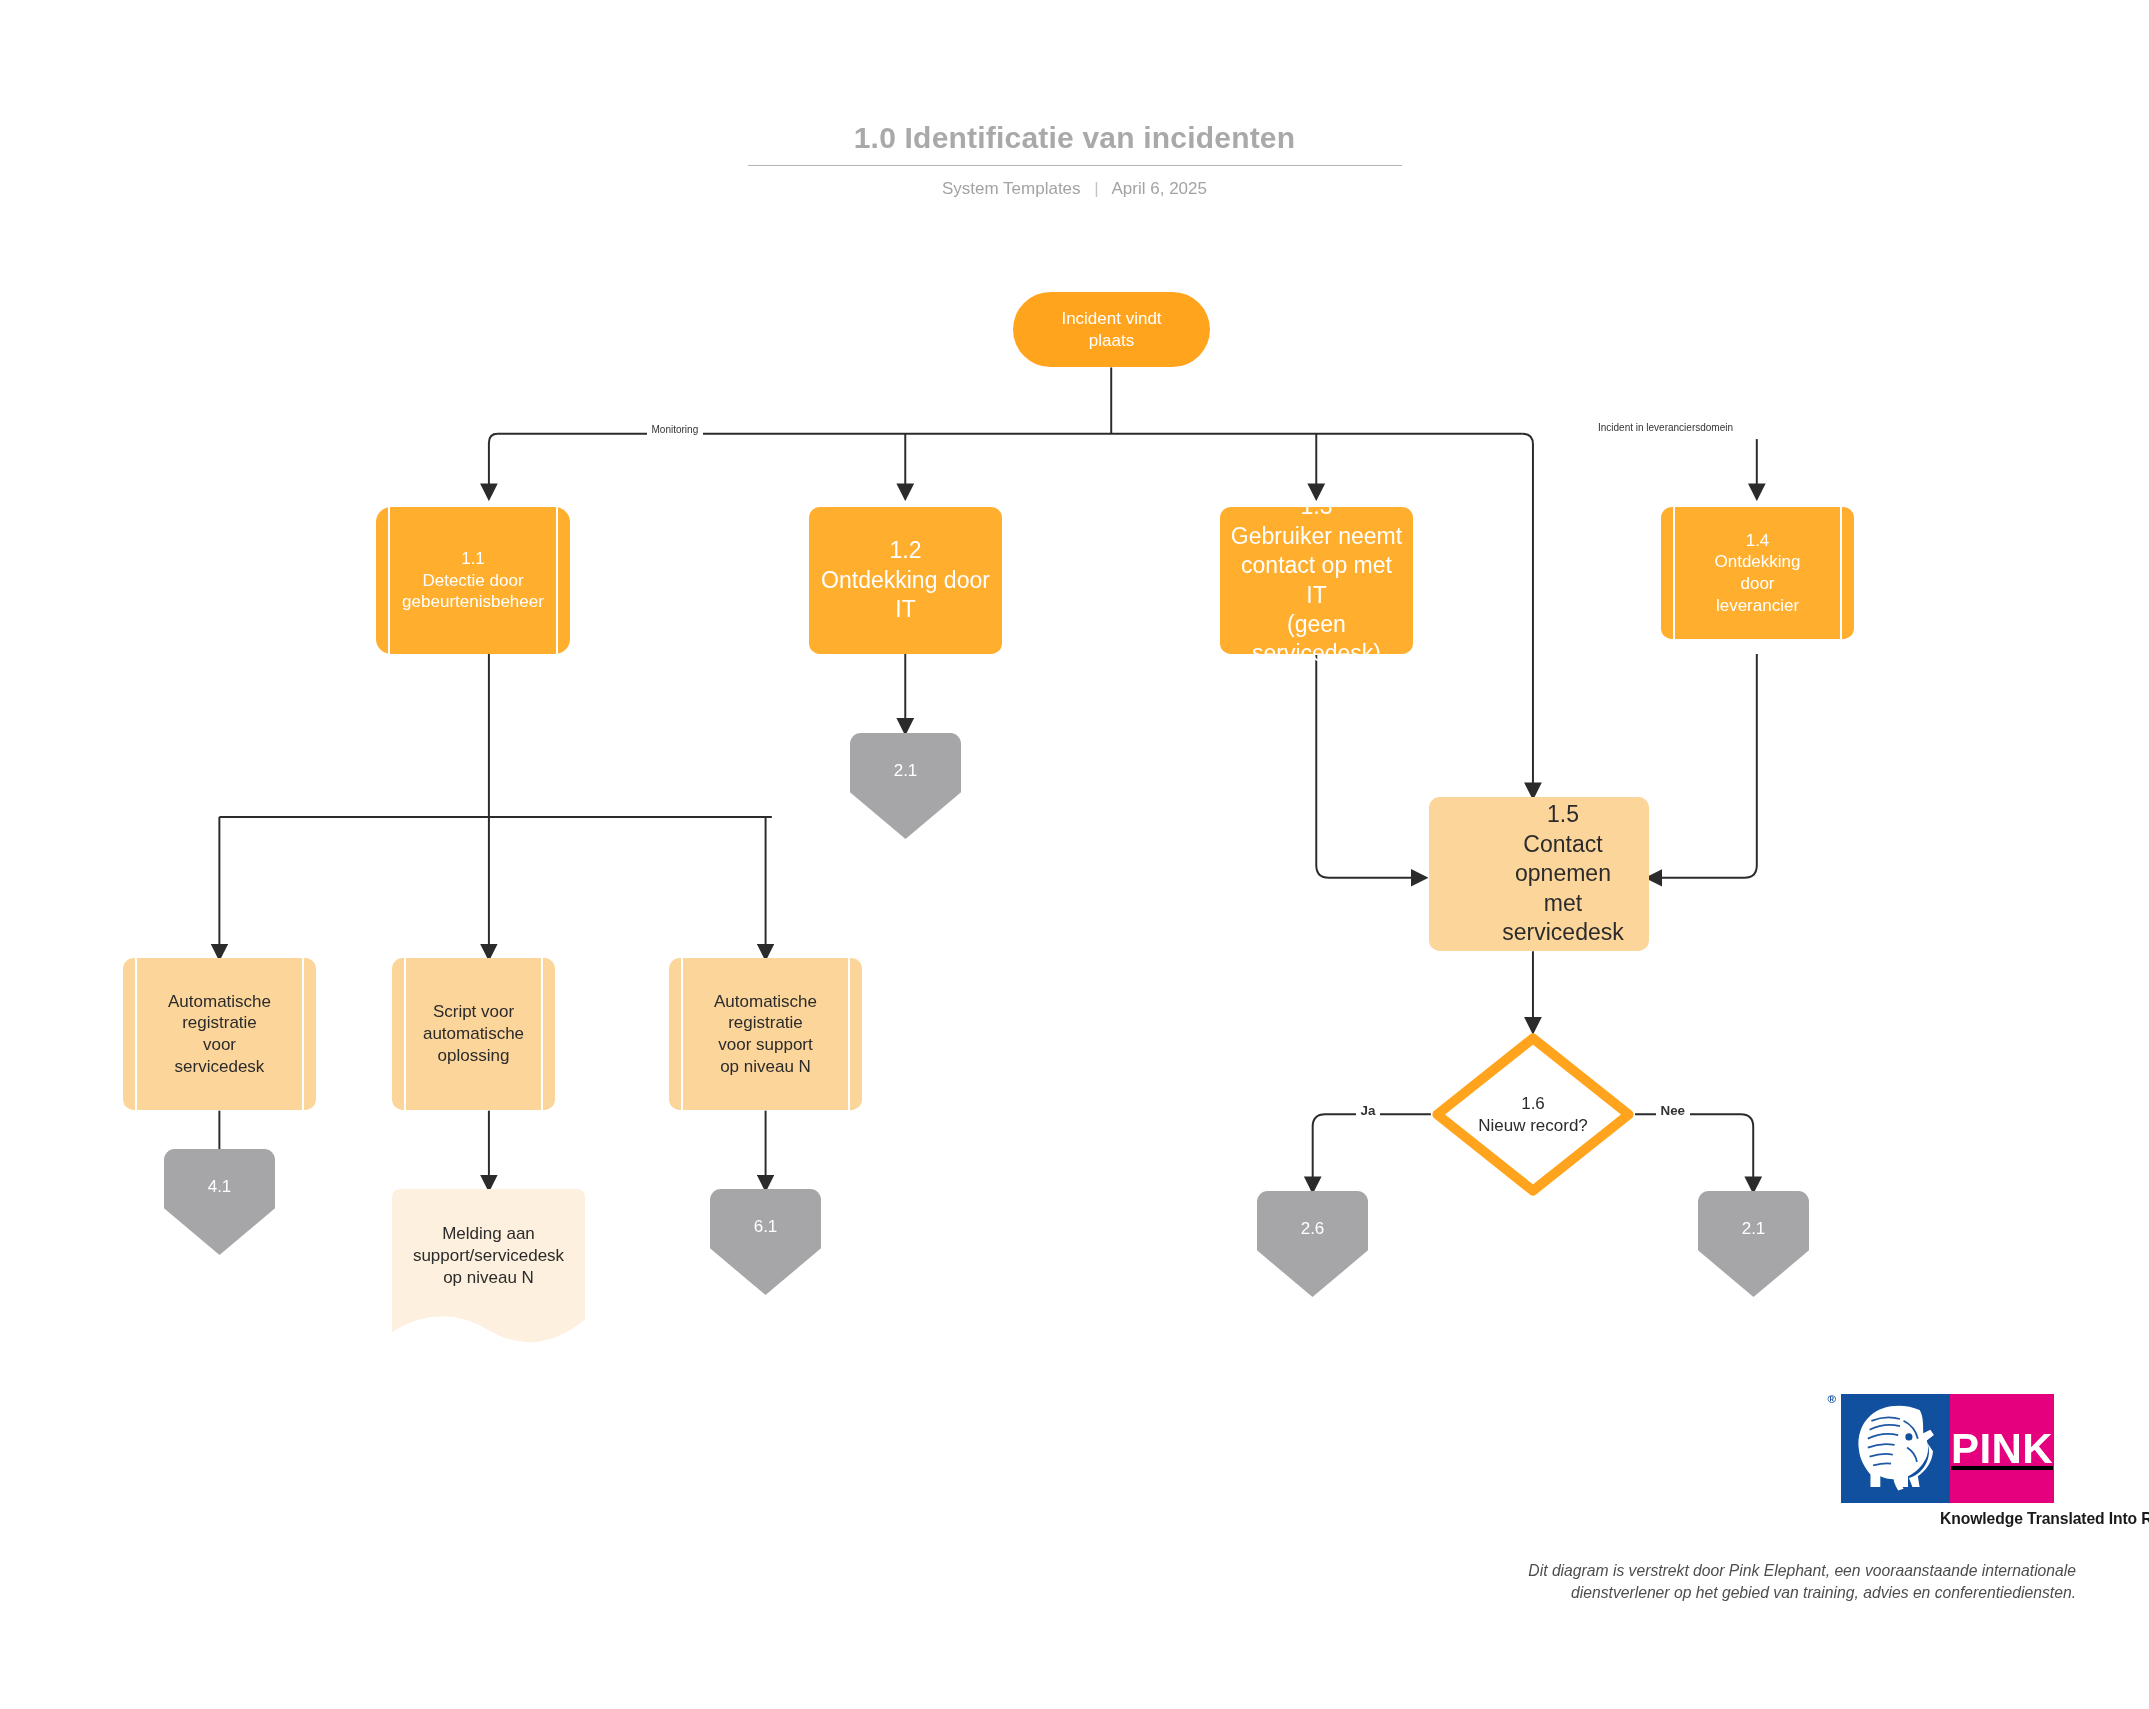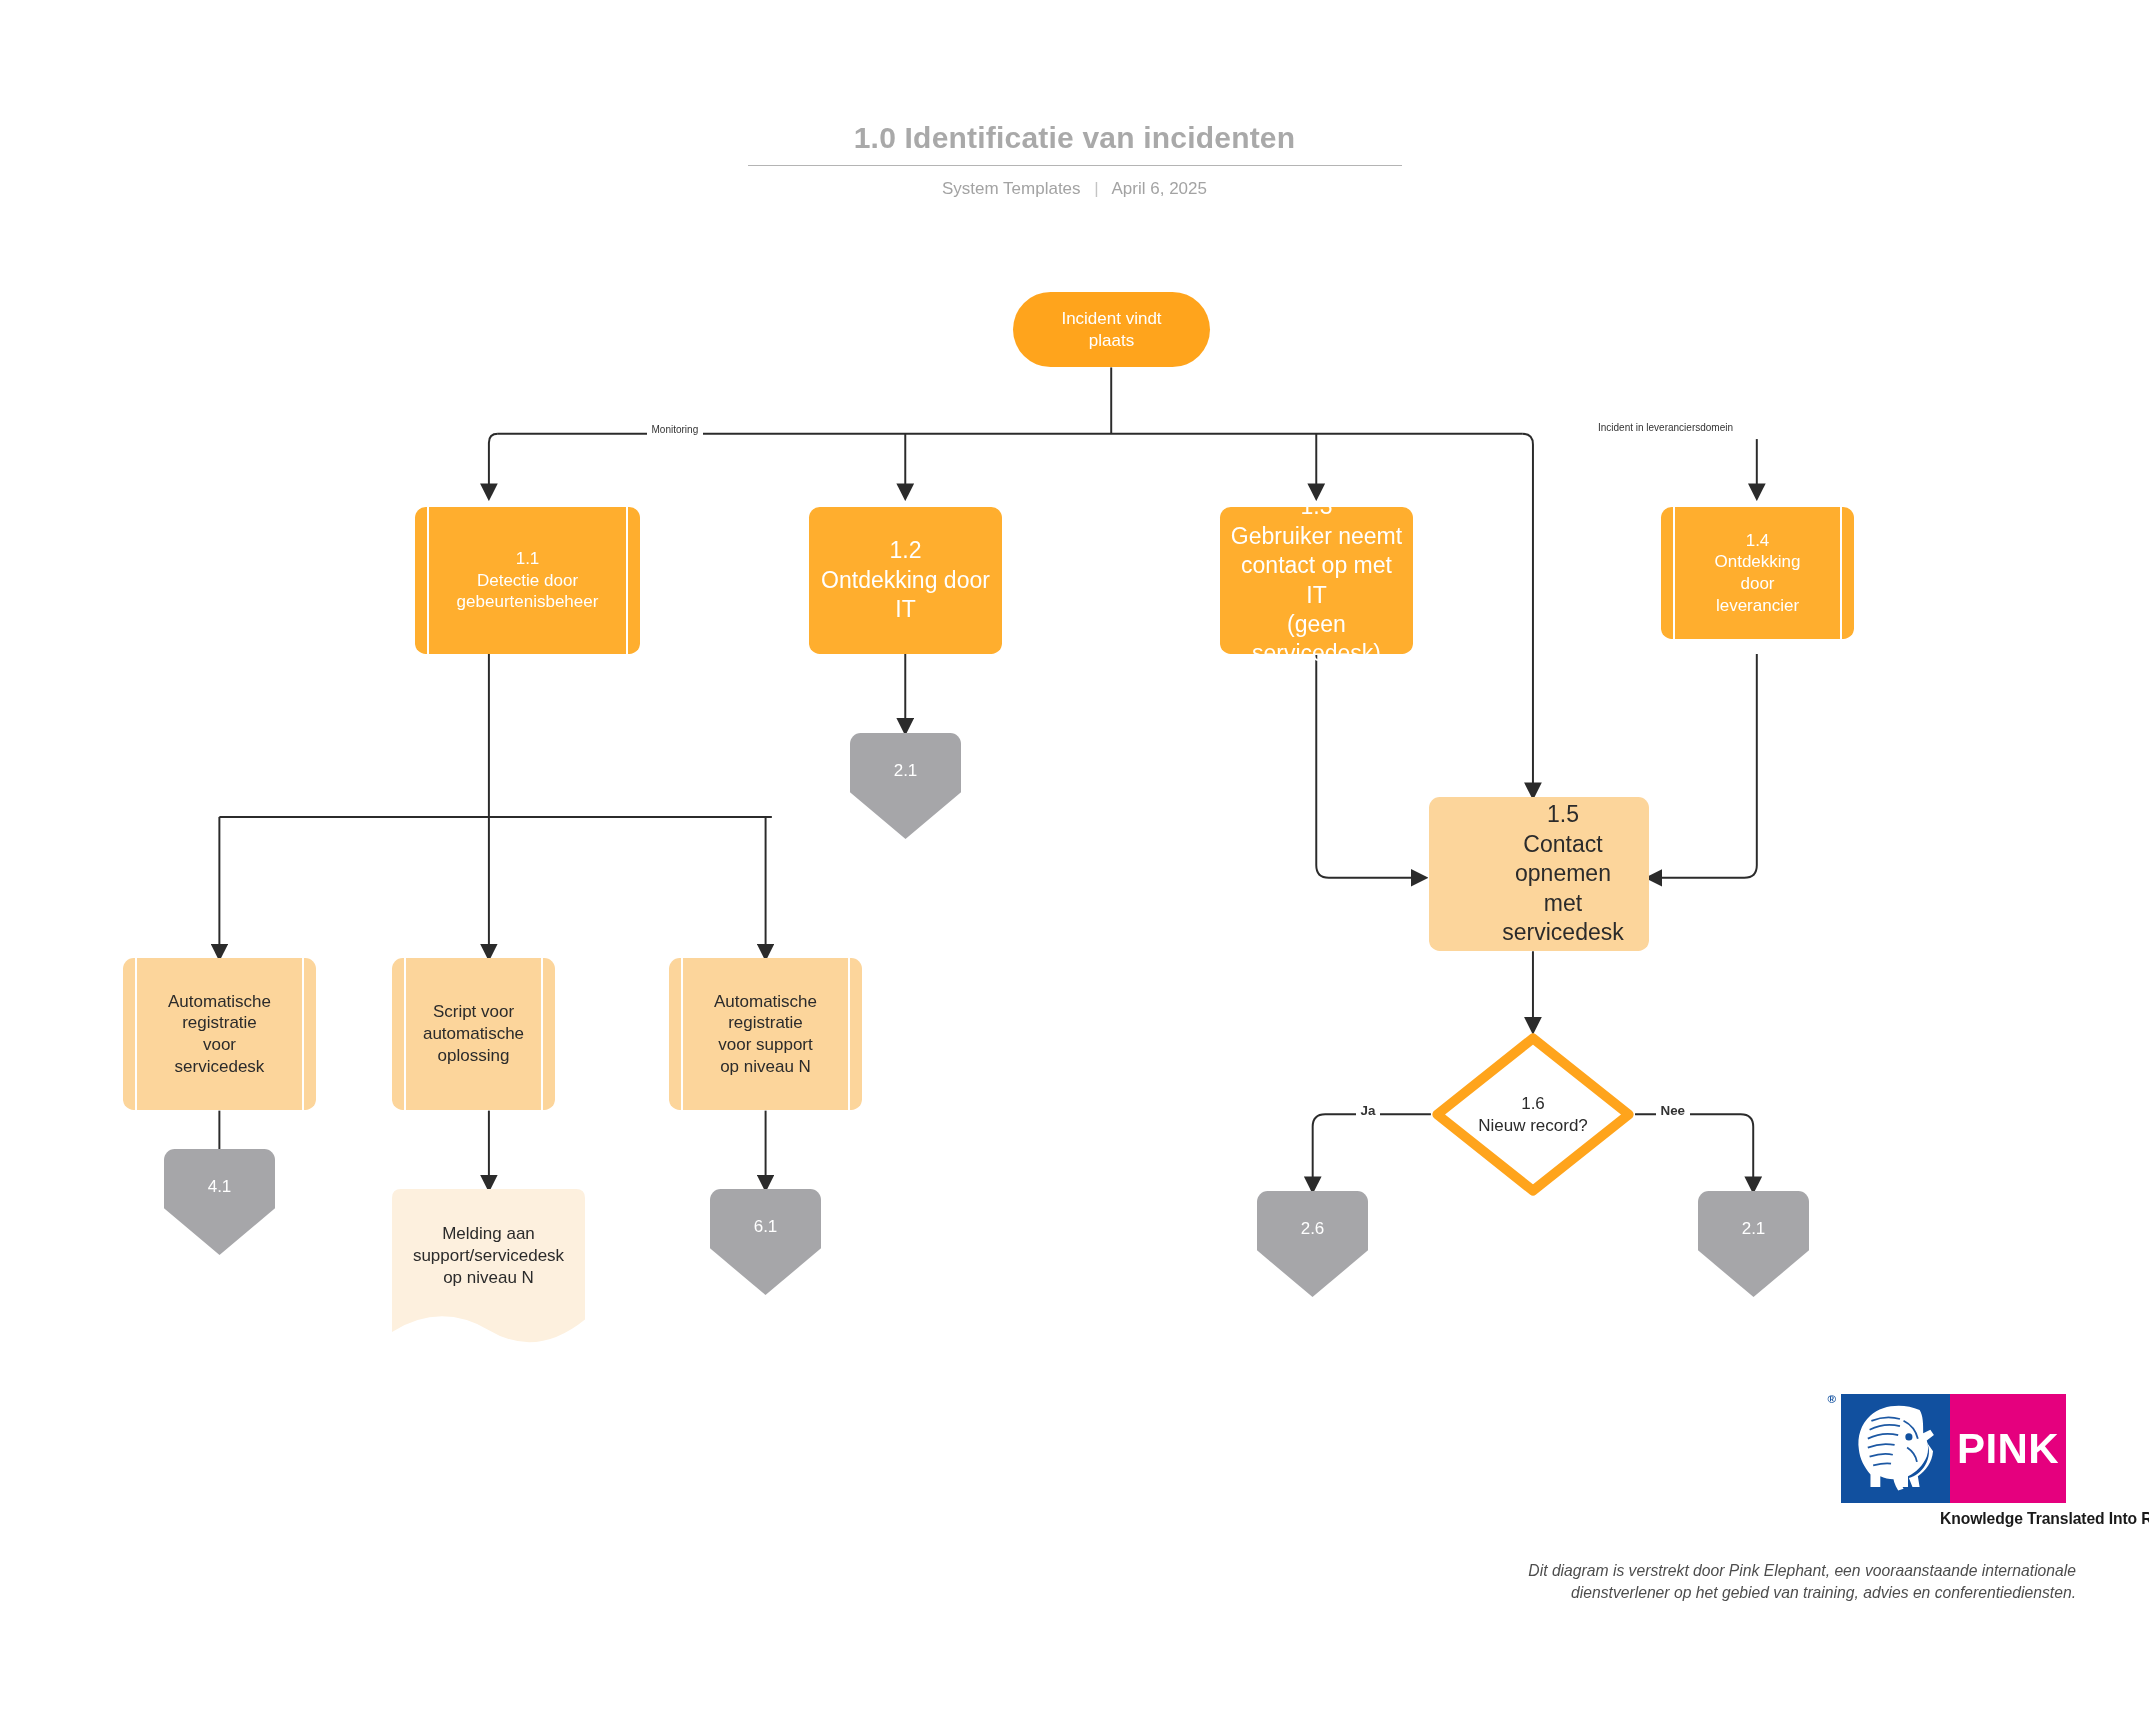--- a/index.html
+++ b/index.html
@@ -137,22 +137,22 @@
   #logo-mark {
     position: relative;
     width: 235px; height: 109px;
     display: flex;
   }
   #logo-blue {
     width: 109px; height: 109px; background: #11509F;
     position: relative; overflow: hidden;
   }
   #logo-pink {
-    width: 116px; height: 109px; background: #E5007E;
-    display: flex; align-items: center; justify-content: center;
+    width: 104px; height: 109px; background: #E5007E;
+    display: flex; align-items: center; justify-content: center; text-decoration: underline;
   }
   #logo-pink-text {
     color: #ffffff; font-weight: bold; font-size: 42px;
     letter-spacing: 0.4px; line-height: 1;
   }
   #logo-reg {
     position: absolute; left: -13.4px; top: -1.8px;
     font-size: 11.6px; color: #11509F; font-weight: bold;
   }
   #logo-tagline {
@@ -235,21 +235,21 @@
     </g>
   </svg>
 
   <div class="node terminator" style="left:1013px; top:292px; width:197px; height:75px;">
     <span class="label">
       <span>Incident vindt</span><br>
       <span>plaats</span>
     </span>
   </div>
 
-  <div class="node subprocess" style="left:415px; top:507px; width:225px; height:147px;">
+  <div class="node subprocess" style="left:376px; top:507px; width:194px; height:147px;border-radius:15px;">
     <span class="label">
       <span>1.1</span><br>
       <span>Detectie door</span><br>
       <span>gebeurtenisbeheer</span>
     </span>
   </div>
 
   <div class="node process" style="left:809px; top:507px; width:193px; height:147px;">
     <span class="label">
       <span>1.2</span><br>

